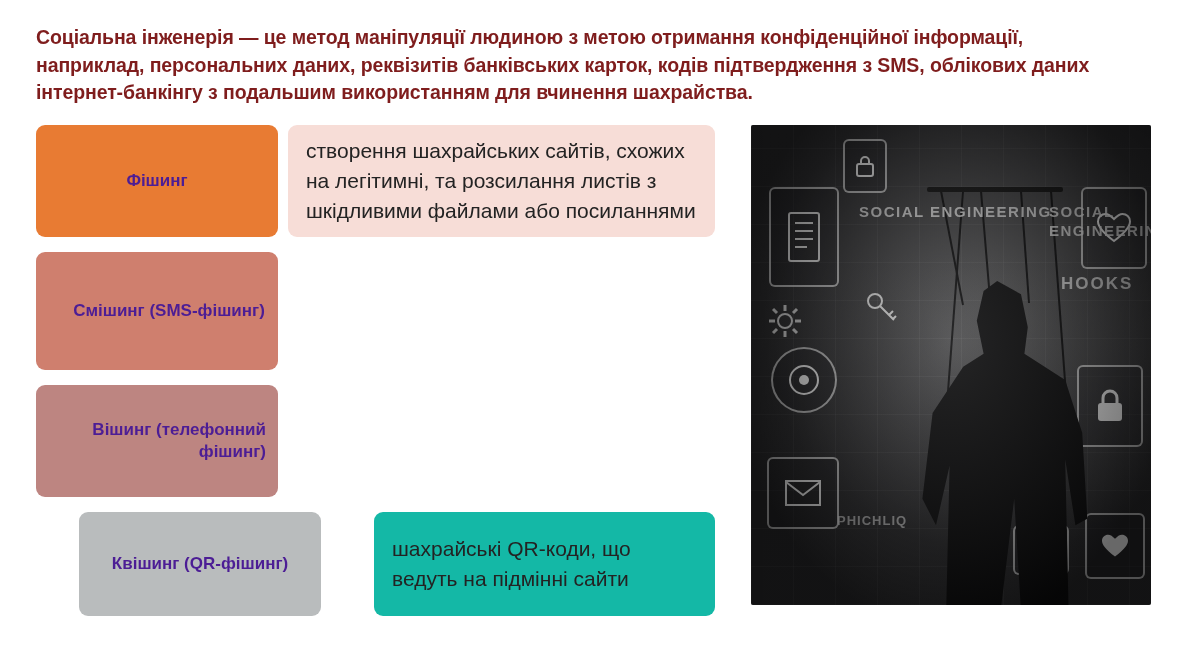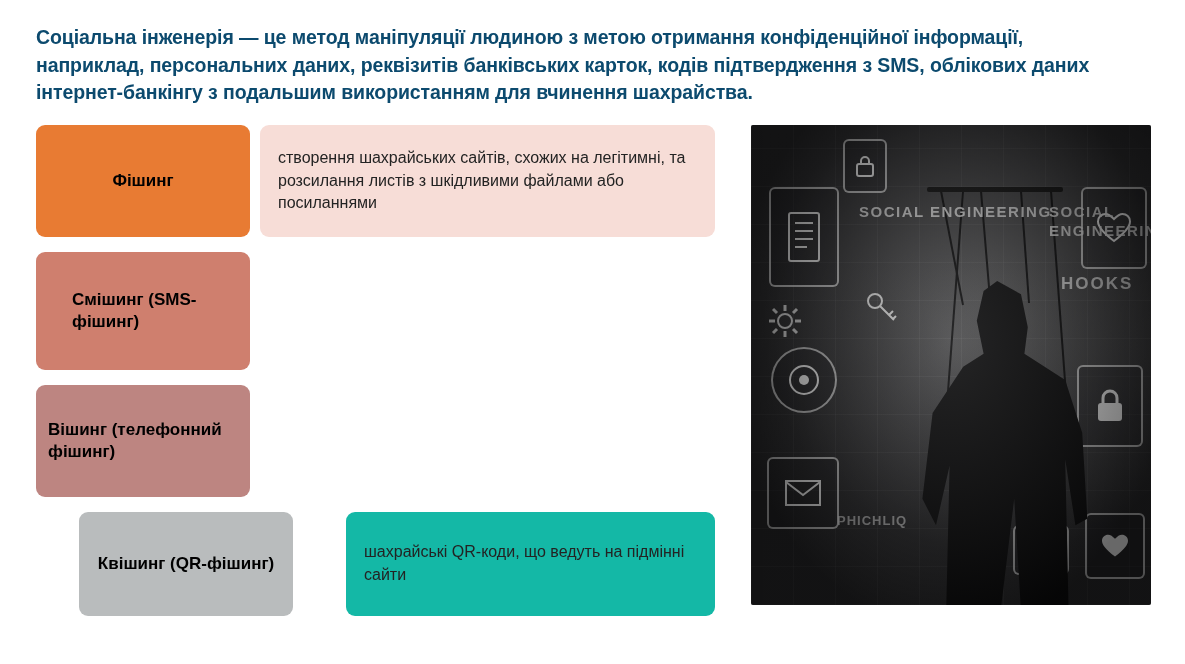--- a/index.html
+++ b/index.html
@@ -20,21 +20,21 @@
     width: 1185px;
     height: 664px;
     box-sizing: border-box;
     padding: 24px 34px 10px 36px;
   }
   .intro {
     font-size: 19.5px;
     font-weight: bold;
     line-height: 1.42;
     letter-spacing: -0.1px;
-    color: #0c4a6e;
+    color: #7f1d1d;
     margin: 0 0 18px 0;
     max-width: 1060px;
   }
   .content {
     display: flex;
     flex-direction: row;
     align-items: flex-start;
     gap: 0;
   }
   .rows {
@@ -43,42 +43,42 @@
     flex-direction: column;
     gap: 15px;
   }
   .row {
     display: flex;
     flex-direction: row;
     align-items: stretch;
     gap: 10px;
   }
   .label {
-    width: 214px;
+    width: 242px;
     min-height: 110px;
     border-radius: 9px;
     display: flex;
     align-items: center;
     justify-content: center;
-    text-align: left;
-    color: #000000;
+    text-align: right;
+    color: #4c1d95;
     font-weight: bold;
     font-size: 17px;
     line-height: 1.28;
     padding: 6px 12px;
     box-sizing: border-box;
   }
   .desc {
     flex: 1;
     border-radius: 9px;
     display: flex;
     align-items: center;
     padding: 10px 16px 10px 18px;
     box-sizing: border-box;
-    font-size: 16px;
+    font-size: 21px;
     line-height: 1.42;
     color: #232323;
   }
   .desc span {
     display: block;
   }
   .row-1 .label { background: #e87b33; }
   .row-1 .desc  { background: #f7ddd7; }
   .row-2 .label { background: #cf7f6e; padding-left: 36px; }
   .row-2 .desc  { background: #f2dfdc; }

